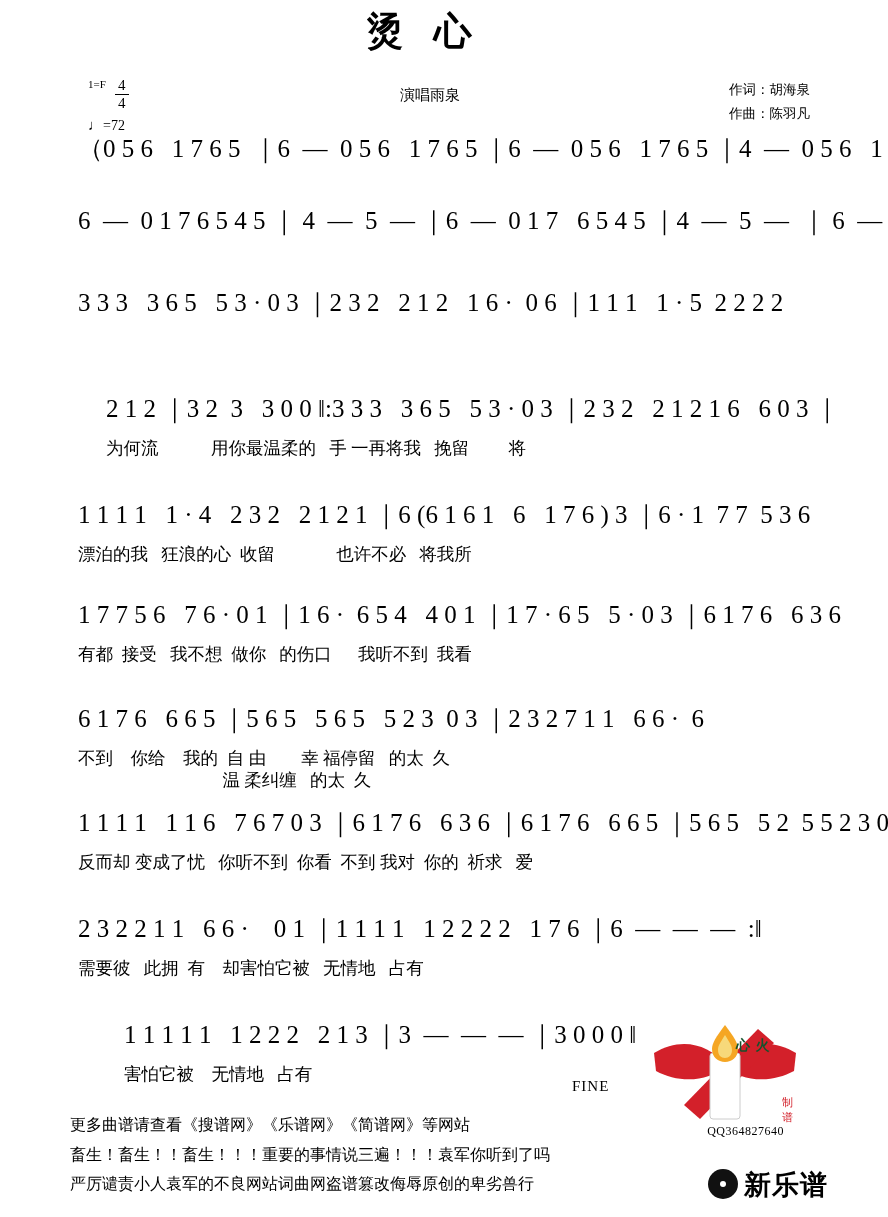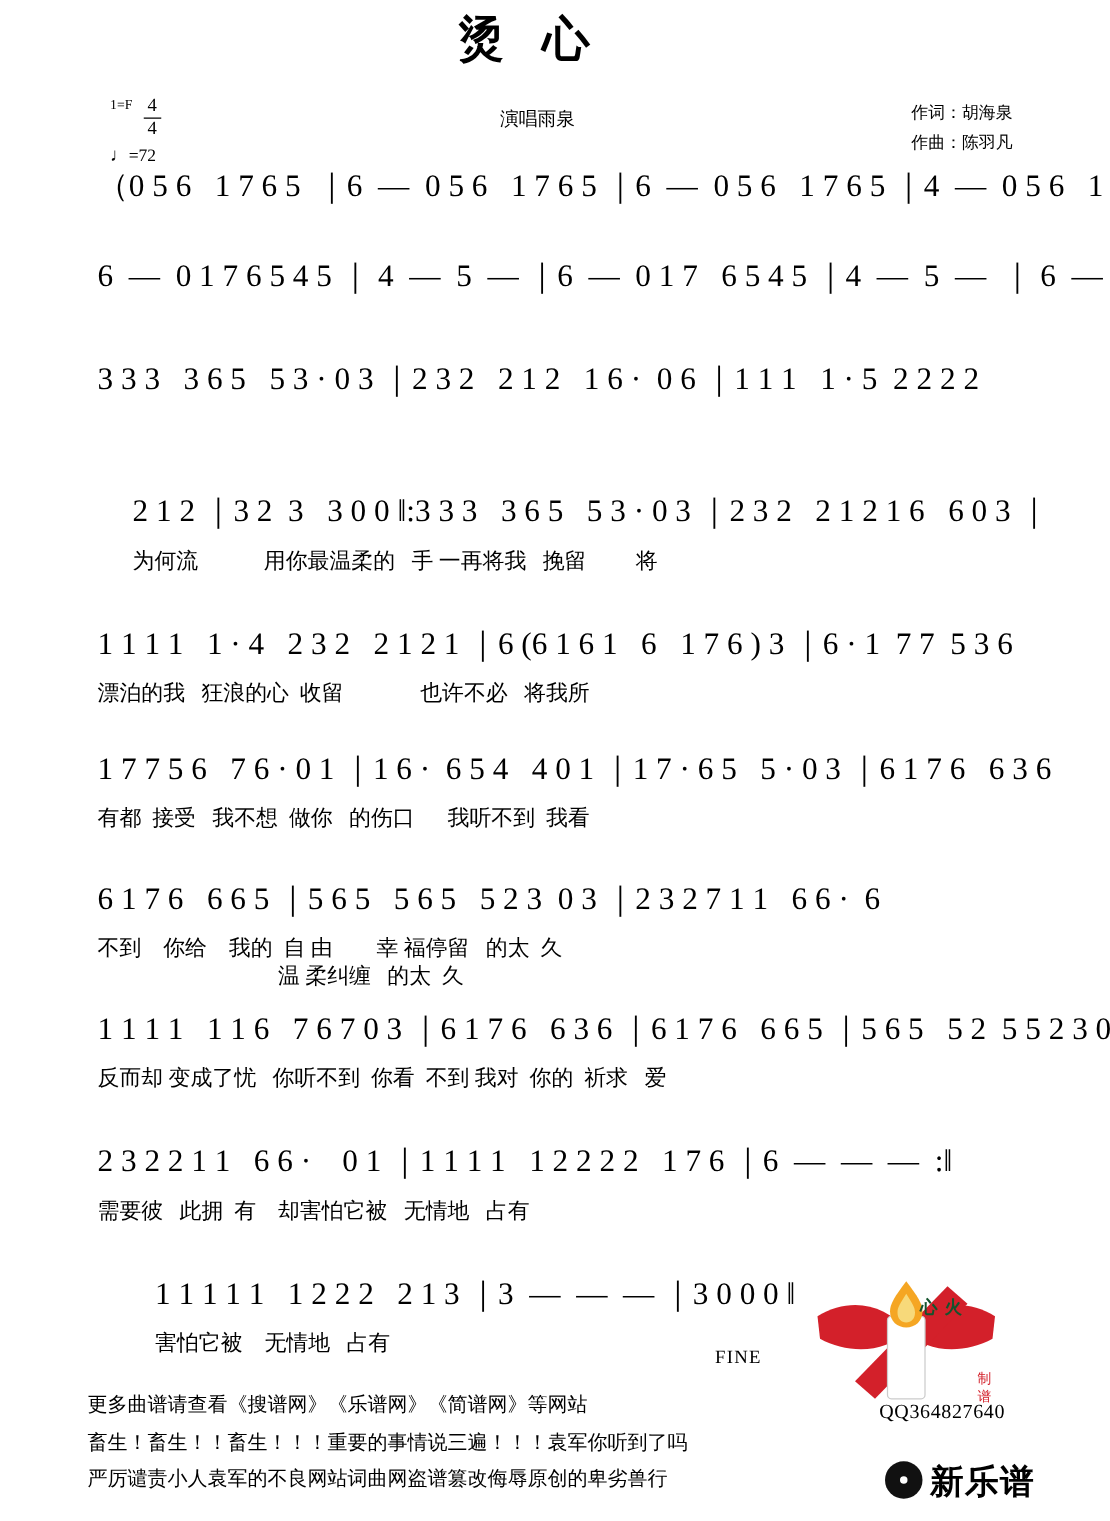--- a/index.html
+++ b/index.html
@@ -99,22 +99,22 @@
     content:"";position:absolute;left:12px;top:12px;
     width:6px;height:6px;border-radius:50%;background:#fff;
   }
 
   
   .stamp{
     position:absolute;right:88px;bottom:88px;
     width:150px;height:120px;
   }
   .qq{
-    position:absolute;right:84px;bottom:78px;
-    font-size:16px;letter-spacing:0.5px;
+    position:absolute;right:104px;bottom:78px;
+    font-size:12px;letter-spacing:0.5px;
   }
 </style>
 </head>
 <body>
 
 <div class="page">
 
   <div class="title">烫 心</div>
 
   <div class="key-block">

